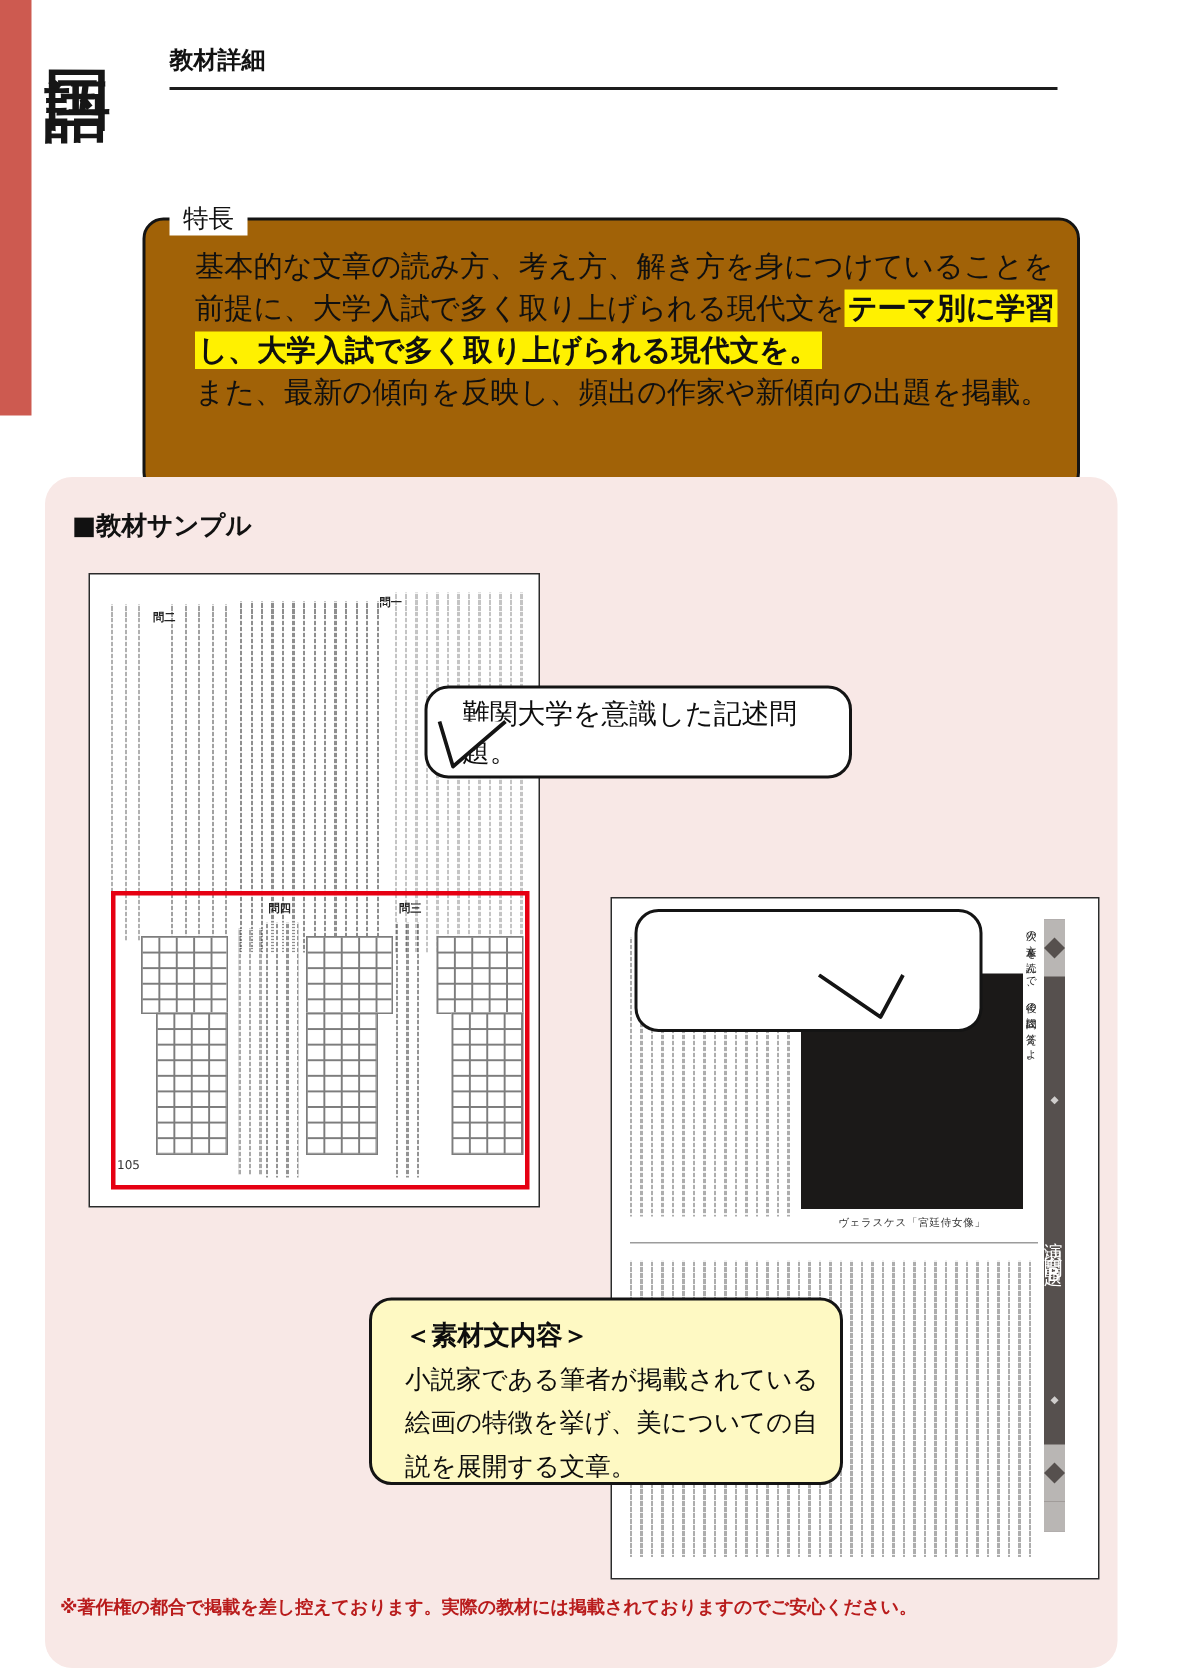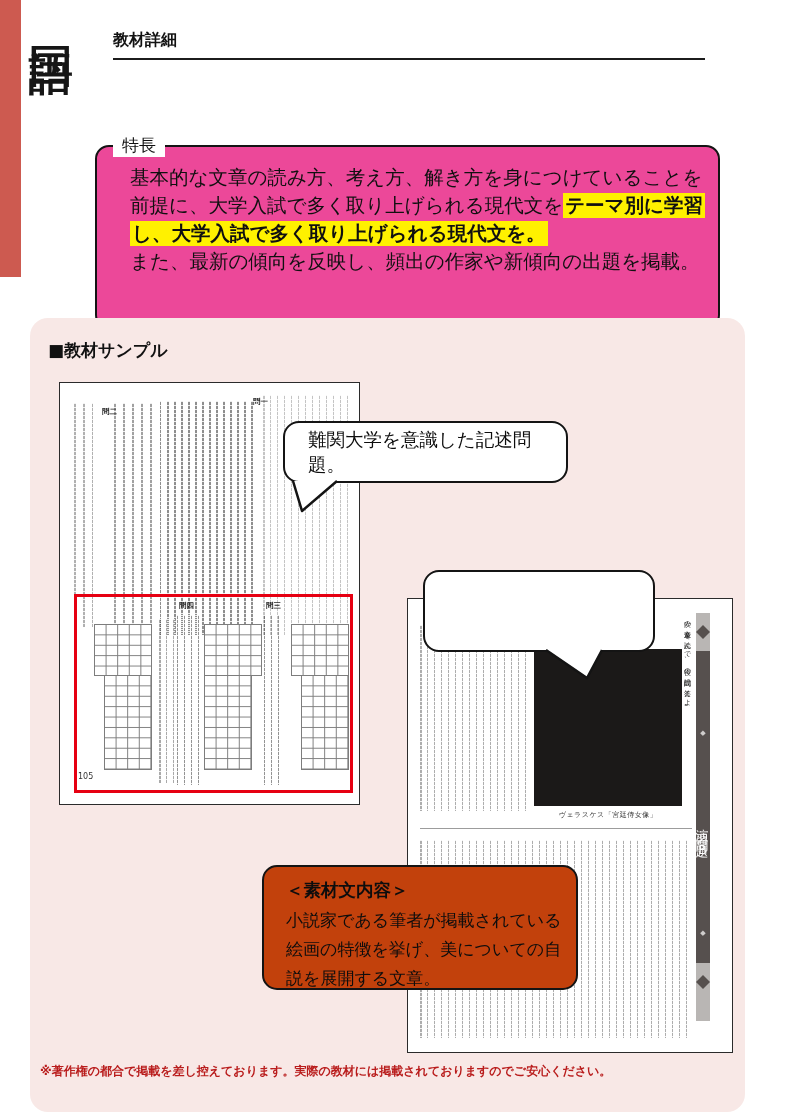--- a/index.html
+++ b/index.html
@@ -12,21 +12,21 @@
   .subject-vert { position:absolute; left:28px; top:12px; writing-mode:vertical-rl; text-orientation:upright;
                   font-size:44px; font-weight:800; letter-spacing:3px; color:#161616; line-height:1.05; }
   .breadcrumb-wrap { position:absolute; left:113px; top:30px; width:592px;
                      border-bottom:2px solid #1c1c1c; padding-bottom:7px; }
   .breadcrumb-wrap span { font-size:16px; font-weight:600; color:#121212; }
   .page-title { position:absolute; left:130px; top:73px; font-size:29px; font-weight:600;
                 letter-spacing:1px; color:#0e0e0e; white-space:nowrap; }
 
   
   .features-box { position:absolute; left:95px; top:145px; width:625px; height:184px;
-                  border:2.5px solid #141414; border-radius:14px; background:#ec4899; }
+                  border:2.5px solid #141414; border-radius:14px; background:#a16207; }
   .features-label { position:absolute; top:-13px; left:16px; background:#fff; padding:0 9px;
                     font-size:17px; font-weight:500; color:#111; }
   .features-text { position:absolute; left:33px; top:17px; font-size:19.5px; line-height:28px;
                    font-weight:500; color:#101010; white-space:nowrap; }
   .hl { background:#fff100; font-weight:700; padding:1px 2px; }
 
   
   .sample-panel { position:absolute; left:30px; top:318px; width:715px; height:794px;
                   background:#f8e8e6; border-radius:18px; }
   .sample-heading { position:absolute; left:18px; top:21px; font-size:17px; font-weight:700; color:#111; }
@@ -81,29 +81,29 @@
   .strip-deco { position:absolute; left:0; width:14px; height:38px; background:#b9b6b4; overflow:hidden; }
   .strip-deco .dk { position:absolute; left:2px; top:14px; width:10px; height:10px;
                     background:#56504e; transform:rotate(45deg); }
   .strip-tail { position:absolute; left:0; top:388px; width:14px; height:20px; background:#b9b6b4; }
   .strip-diamond { position:absolute; left:0; width:14px; text-align:center; font-size:7px; color:#cfcdcc; }
   .strip-label { position:absolute; left:0; top:142px; width:14px; height:170px; display:flex;
                  justify-content:center; writing-mode:vertical-rl; text-orientation:upright;
                  color:#fff; font-size:12.5px; letter-spacing:6px; font-weight:500; }
 
   
-  .bubble { position:absolute; background:#fff; border:2.5px solid #141414; border-radius:16px; }
+  .bubble { position:absolute; background:#fff; border:2.5px solid #141414; border-radius:16px;margin-top:36px; }
   .bubble-1 { left:253px; top:103px; width:285px; height:62px; display:flex; align-items:center;
               padding-left:23px; font-size:18.5px; font-weight:500; color:#0d0d0d; }
   .bubble-2 { left:393px; top:252px; width:232px; height:82px; padding:9px 0 0 23px;
               font-size:18.5px; font-weight:700; line-height:31px; color:#0d0d0d; }
   .tail { position:absolute; }
 
-  .material-box { position:absolute; left:232px; top:547px; width:316px; height:125px;
-                  background:#c2410c; border:2.5px solid #141414; border-radius:15px;
+  .material-box { position:absolute; left:216px; top:547px; width:316px; height:125px;
+                  background:#fef9c3; border:2.5px solid #141414; border-radius:15px;
                   padding:11px 12px 0 22px; }
   .material-title { font-size:17.5px; font-weight:700; color:#0d0d0d; }
   .material-body { margin-top:4px; font-size:17px; font-weight:500; line-height:29px; color:#0d0d0d; width:282px; }
 
   .footer-note { position:absolute; left:10px; top:745px; font-size:12px; font-weight:700; color:#b91c1c; }
 </style>
 </head>
 <body>
 
 <div class="canvas">

